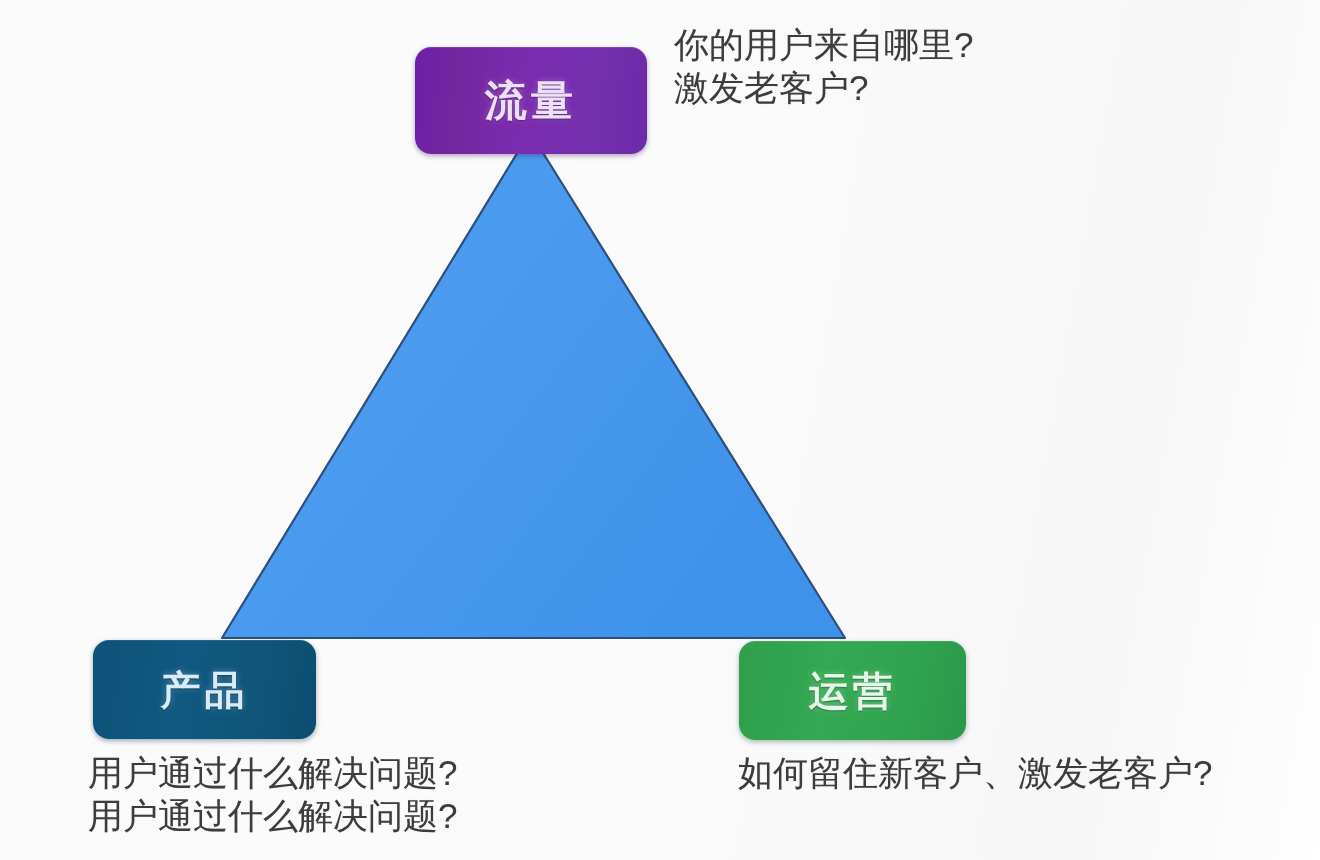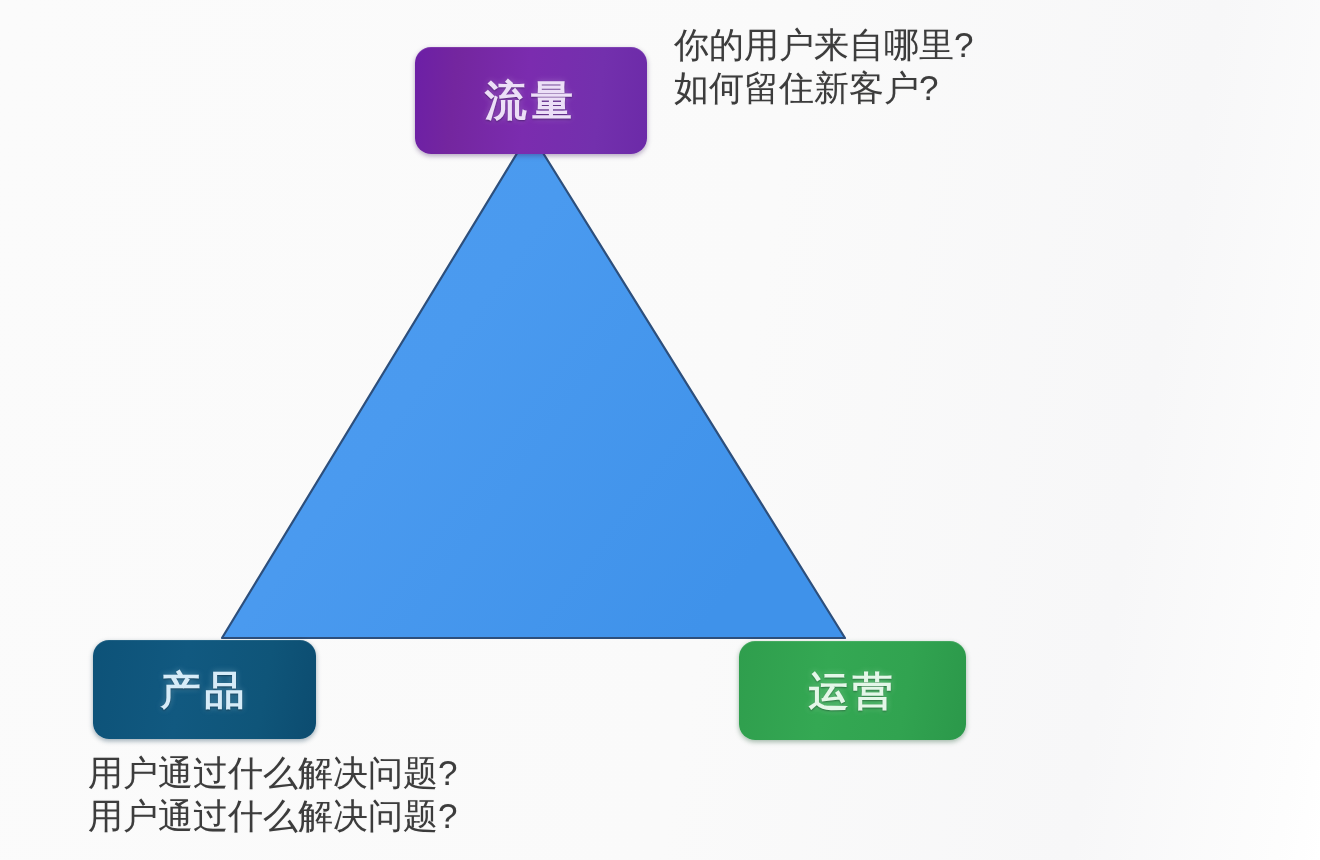--- a/index.html
+++ b/index.html
@@ -140,24 +140,25 @@
   <div class="node-box" id="node-operations">
     <span class="node-label">运营</span>
   </div>
 
   <div class="node-box" id="node-product">
     <span class="node-label">产品</span>
   </div>
 
   <div class="caption" id="caption-traffic">
     <span class="line">你的用户来自哪里?</span>
-    <span class="line">如何留住新客户?</span>
+    <span class="line">激发老客户?</span>
   </div>
 
   <div class="caption" id="caption-product">
     <span class="line">用户通过什么解决问题?</span>
     <span class="line">用户通过什么解决问题?</span>
   </div>
 
   <div class="caption" id="caption-operations">
+    <span class="line">如何留住新客户、激发老客户?</span>
   </div>
 
 </div>
 
 </body></html>

